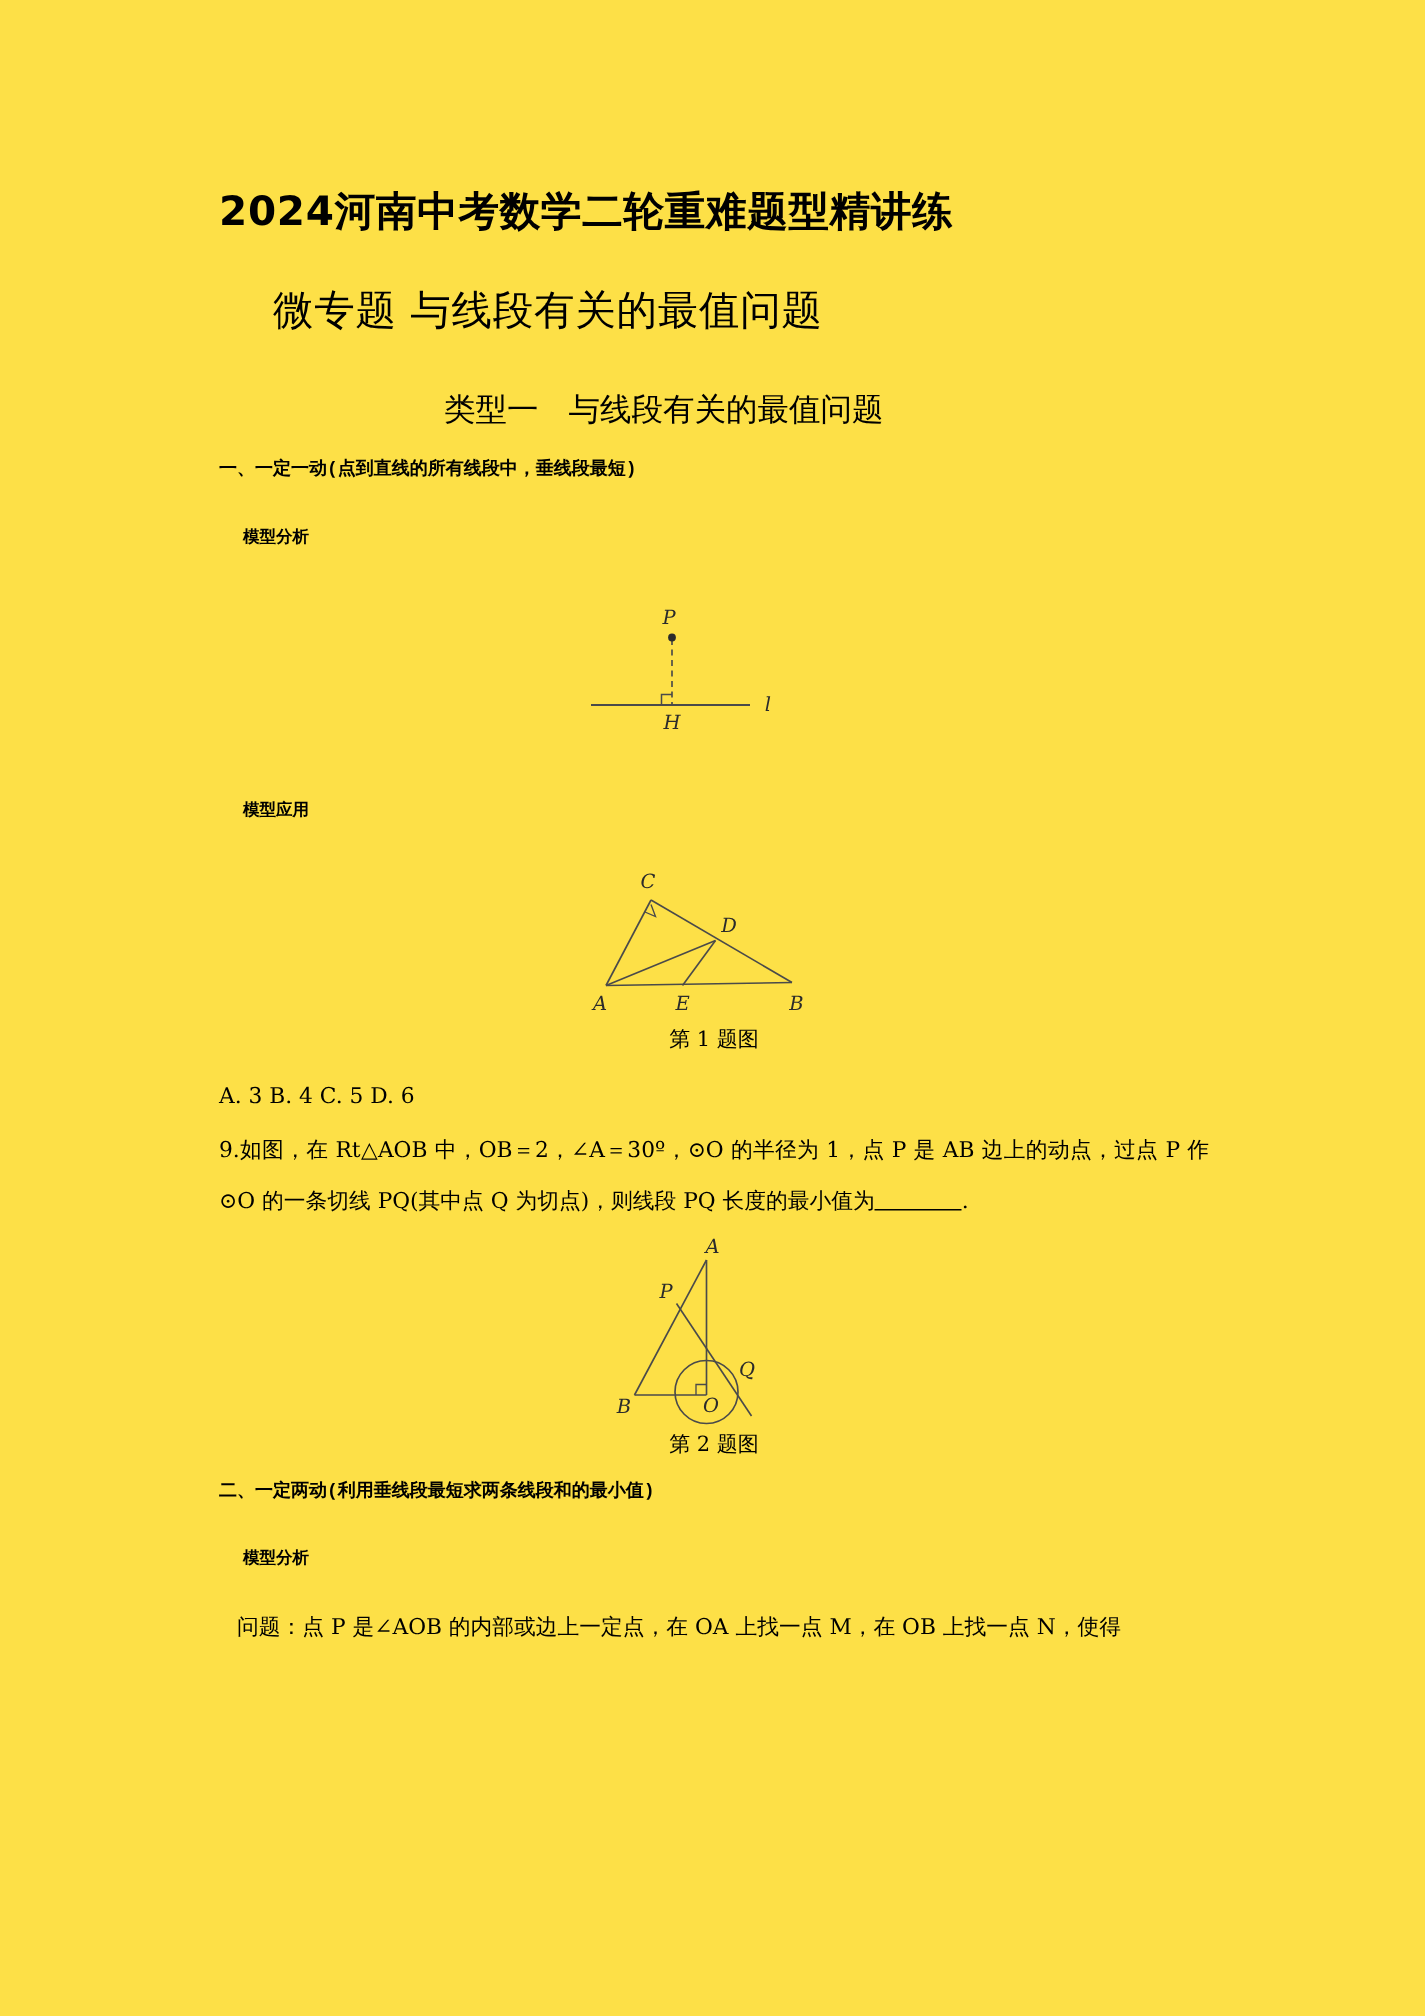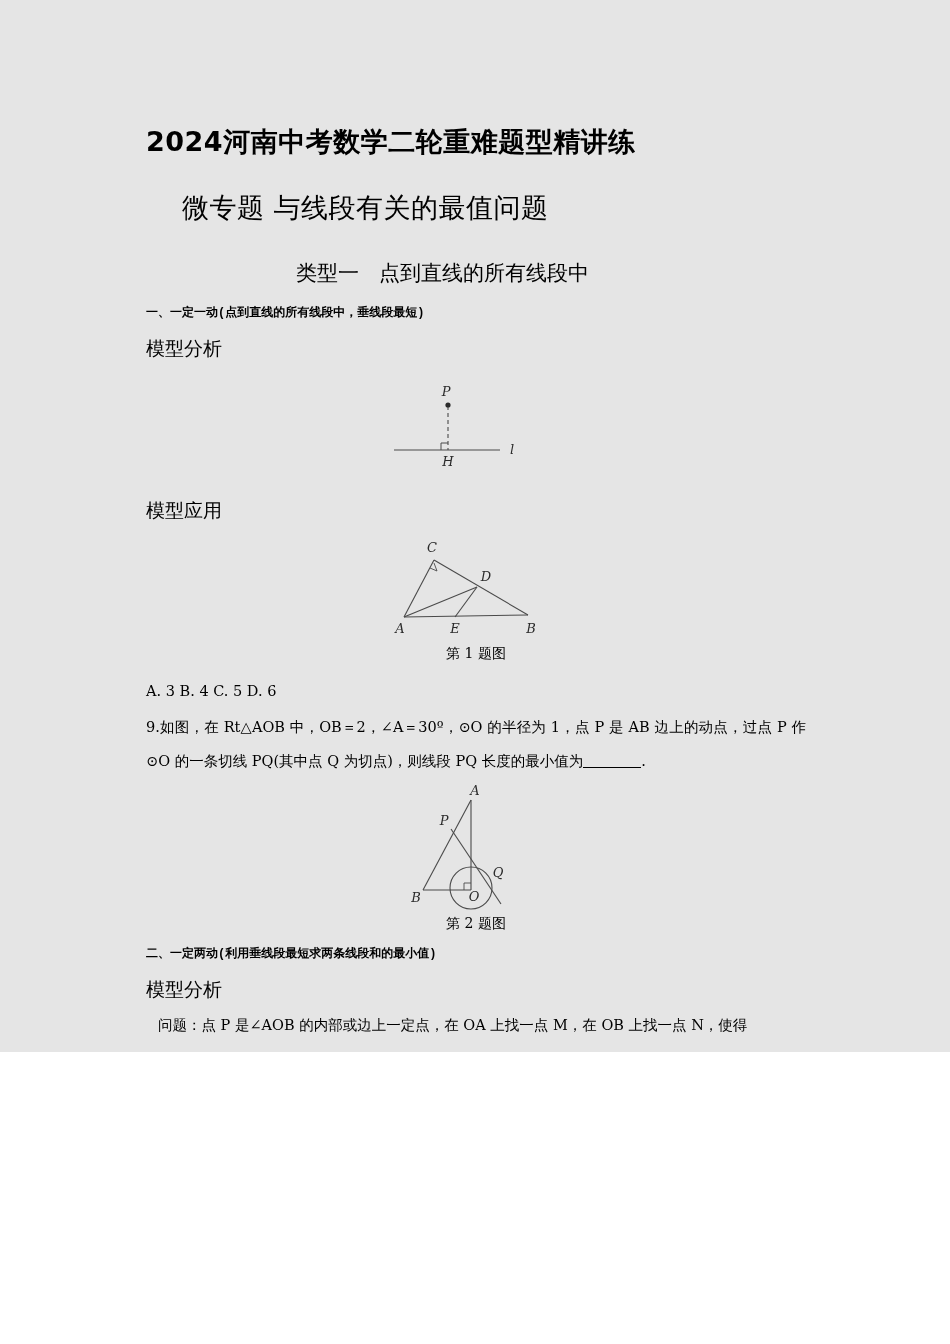--- a/index.html
+++ b/index.html
@@ -7,23 +7,23 @@
     padding: 0;
     background: #ffffff;
   }
   body {
     font-family: "DejaVu Serif", "Liberation Serif", serif;
     color: #000000;
   }
   .page {
     position: relative;
     width: 950px;
-    height: 1052px;
+    height: 1344px;
     margin: 0 auto;
-    background: #e5e5e5;
+    background: #fde047;
     overflow: hidden;
   }
   .content {
     position: absolute;
     left: 146px;
     top: 0;
     width: 660px;
   }
 
   
@@ -64,23 +64,23 @@
   
   .sec-bold {
     font-family: Liberation Mono, monospace;
     font-weight: bold;
     font-size: 12px;
     margin: 0;
     line-height: 1.5;
   }
   .sec-label {
     font-family: "DejaVu Sans", "Liberation Sans", sans-serif;
-    font-weight: normal;
-    font-size: 19px;
-    margin: 0;
+    font-weight: bold;
+    font-size: 11px;
+    margin: 16px;
     line-height: 1.5;
   }
 
   
   .body-text {
     font-family: "DejaVu Serif", "Liberation Serif", serif;
     font-size: 14.5px;
     line-height: 34px;
     margin: 0;
     text-align: justify;
@@ -129,21 +129,21 @@
 </head>
 <body>
 
 <div class="page">
   <div class="content">
 
     <h1 class="doc-title">2024河南中考数学二轮重难题型精讲练</h1>
     <h2 class="doc-subtitle">微专题 与线段有关的最值问题</h2>
 
     <h3 class="type-heading">
-      <span>类型一</span><span class="gap"></span><span>点到直线的所有线段中</span>
+      <span>类型一</span><span class="gap"></span><span>与线段有关的最值问题</span>
     </h3>
 
     <div class="sp-18"></div>
 
     <p class="sec-bold">一、一定一动(点到直线的所有线段中，垂线段最短)</p>
 
     <div class="sp-12"></div>
 
     <p class="sec-label">模型分析</p>
 

